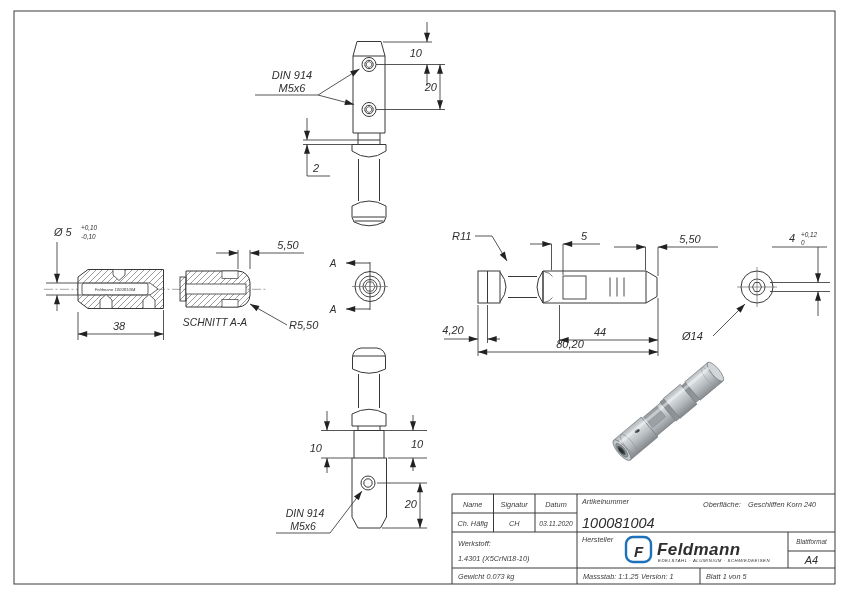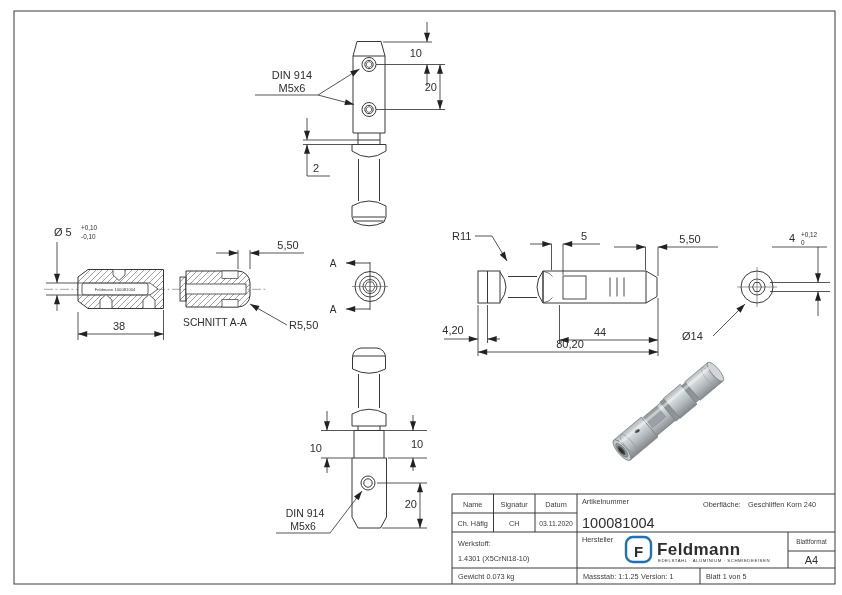--- a/index.html
+++ b/index.html
@@ -1,17 +1,17 @@
 <!DOCTYPE html>
 <html><head>
 <meta charset="utf-8">
 <style>
   html,body{margin:0;padding:0;background:#ffffff;}
   .page{position:relative;width:840px;height:595px;background:#fff;overflow:hidden;
-        font-family:"Liberation Sans", sans-serif;}
+        font-family:"Liberation Sans", sans-serif;font-style:italic;}
   svg text{font-family:"Liberation Sans", sans-serif;fill:#2e2e2e;}
   .dim{font-size:11px;}
   .dimS{font-size:10.5px;}
   .tol{font-size:6.4px;}
   .tb-lab{font-size:7.3px;fill:#3c3c3c;}
   .tb-val{font-size:7.3px;fill:#3c3c3c;}
   .tb-big{font-size:14.5px;fill:#2e2e2e;}
   .tb-a4{font-size:11px;fill:#2e2e2e;}
   .tb-bf{font-size:6.3px;fill:#3c3c3c;}
   .logo-name{font-size:17px;font-weight:600;letter-spacing:.4px;}

